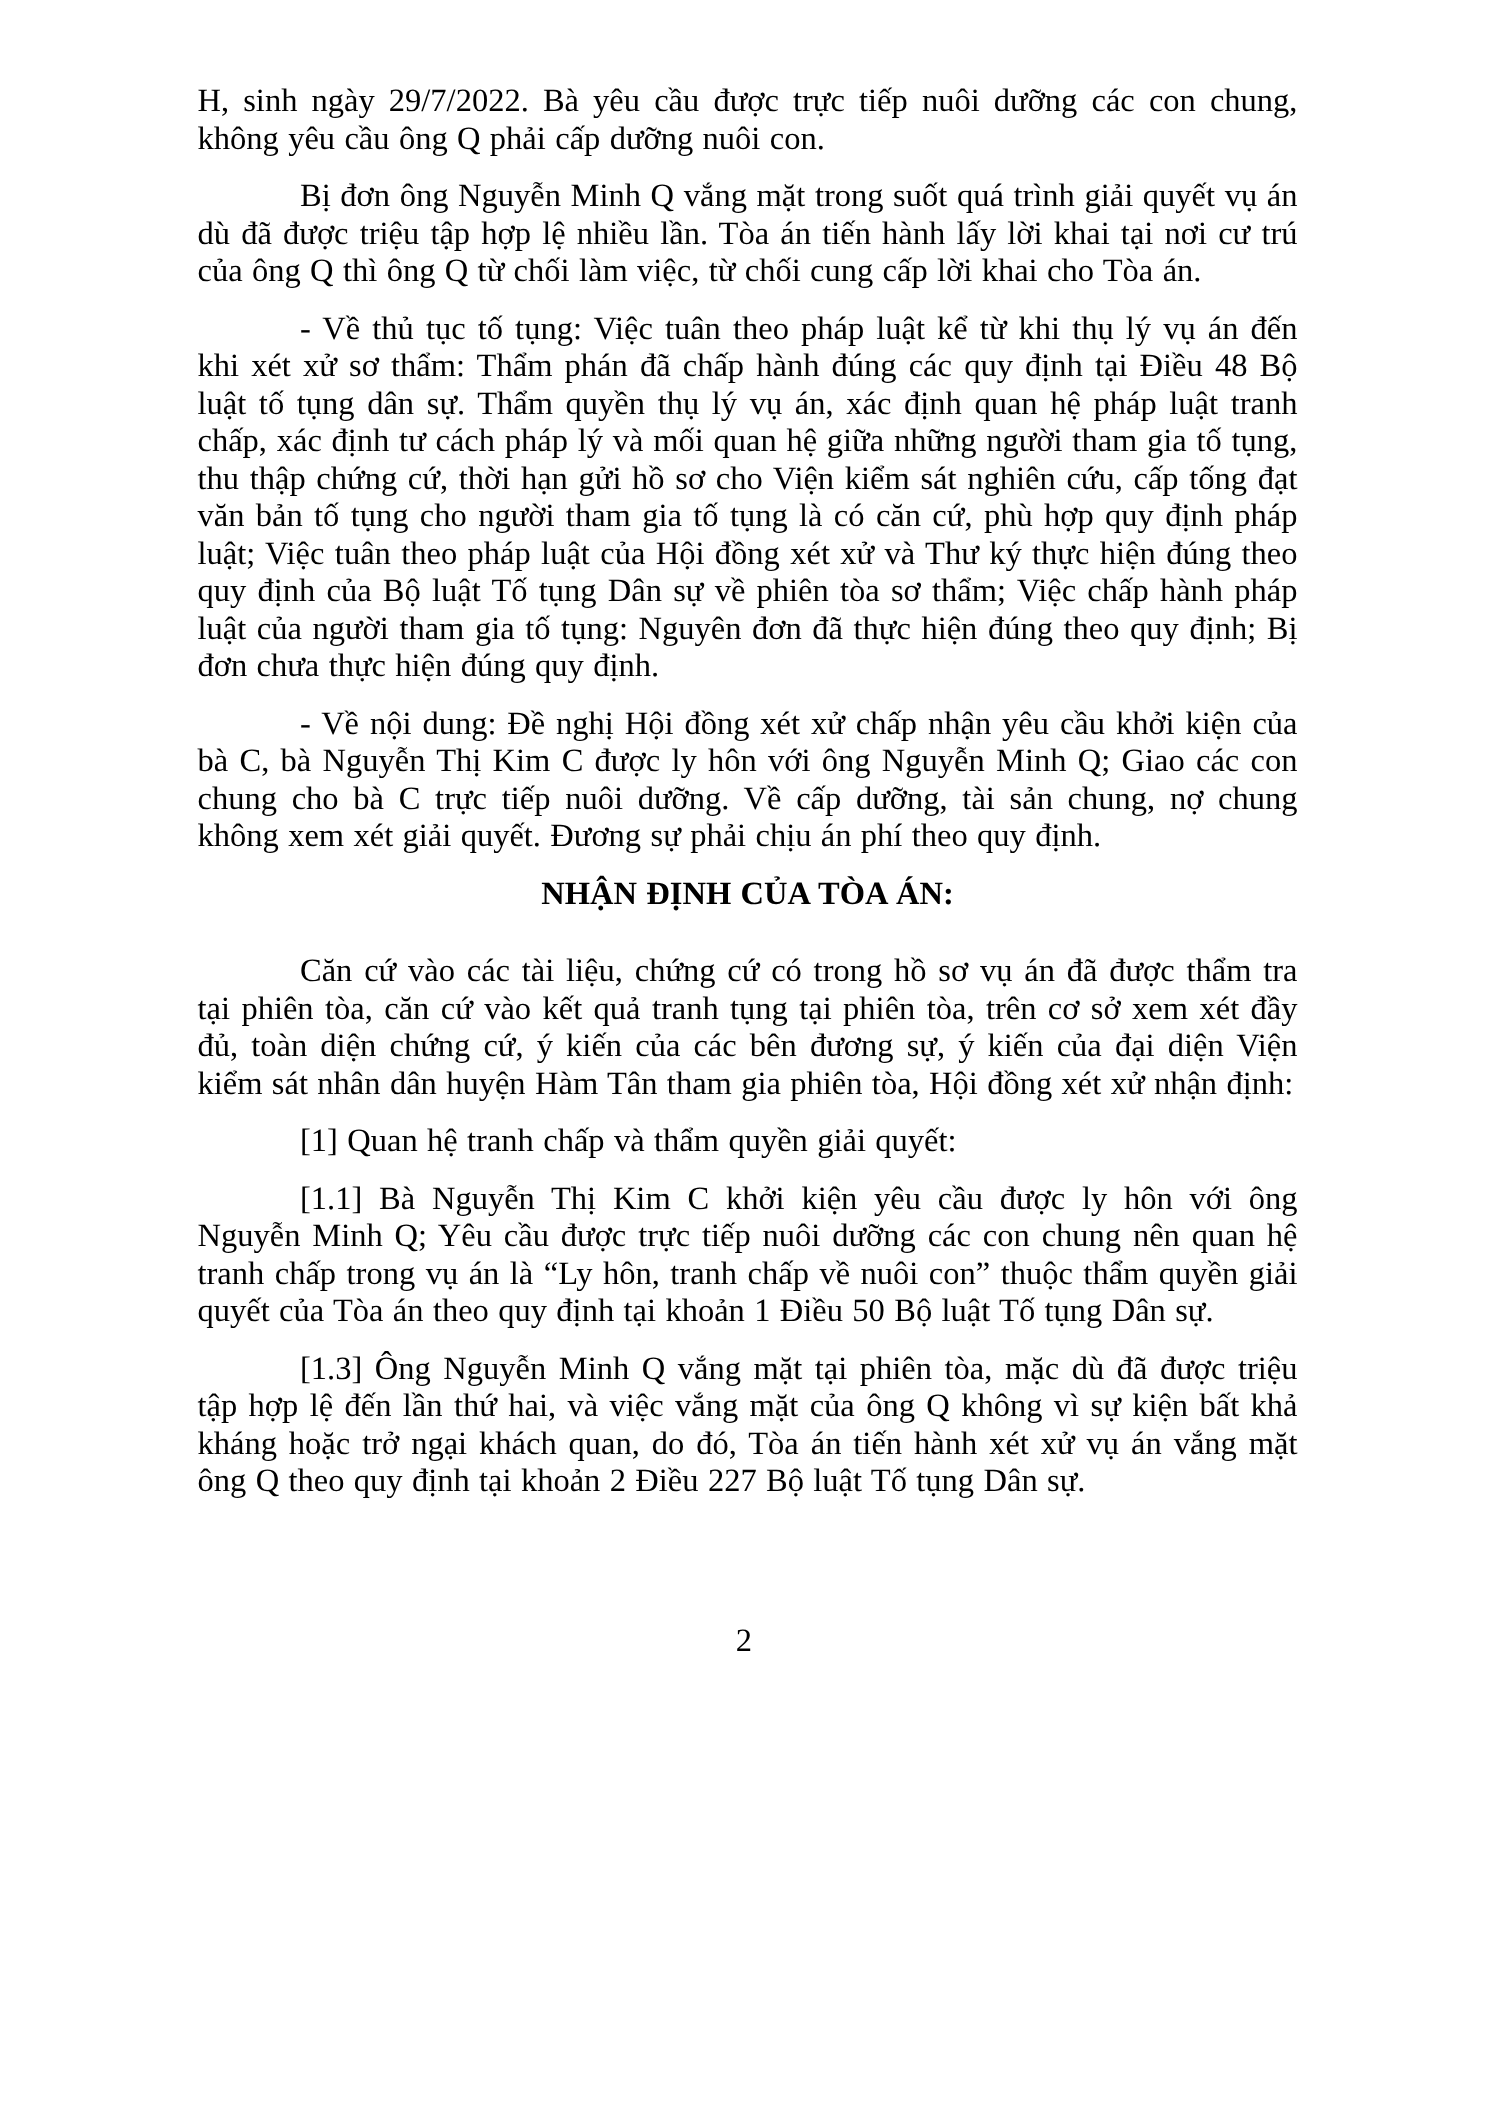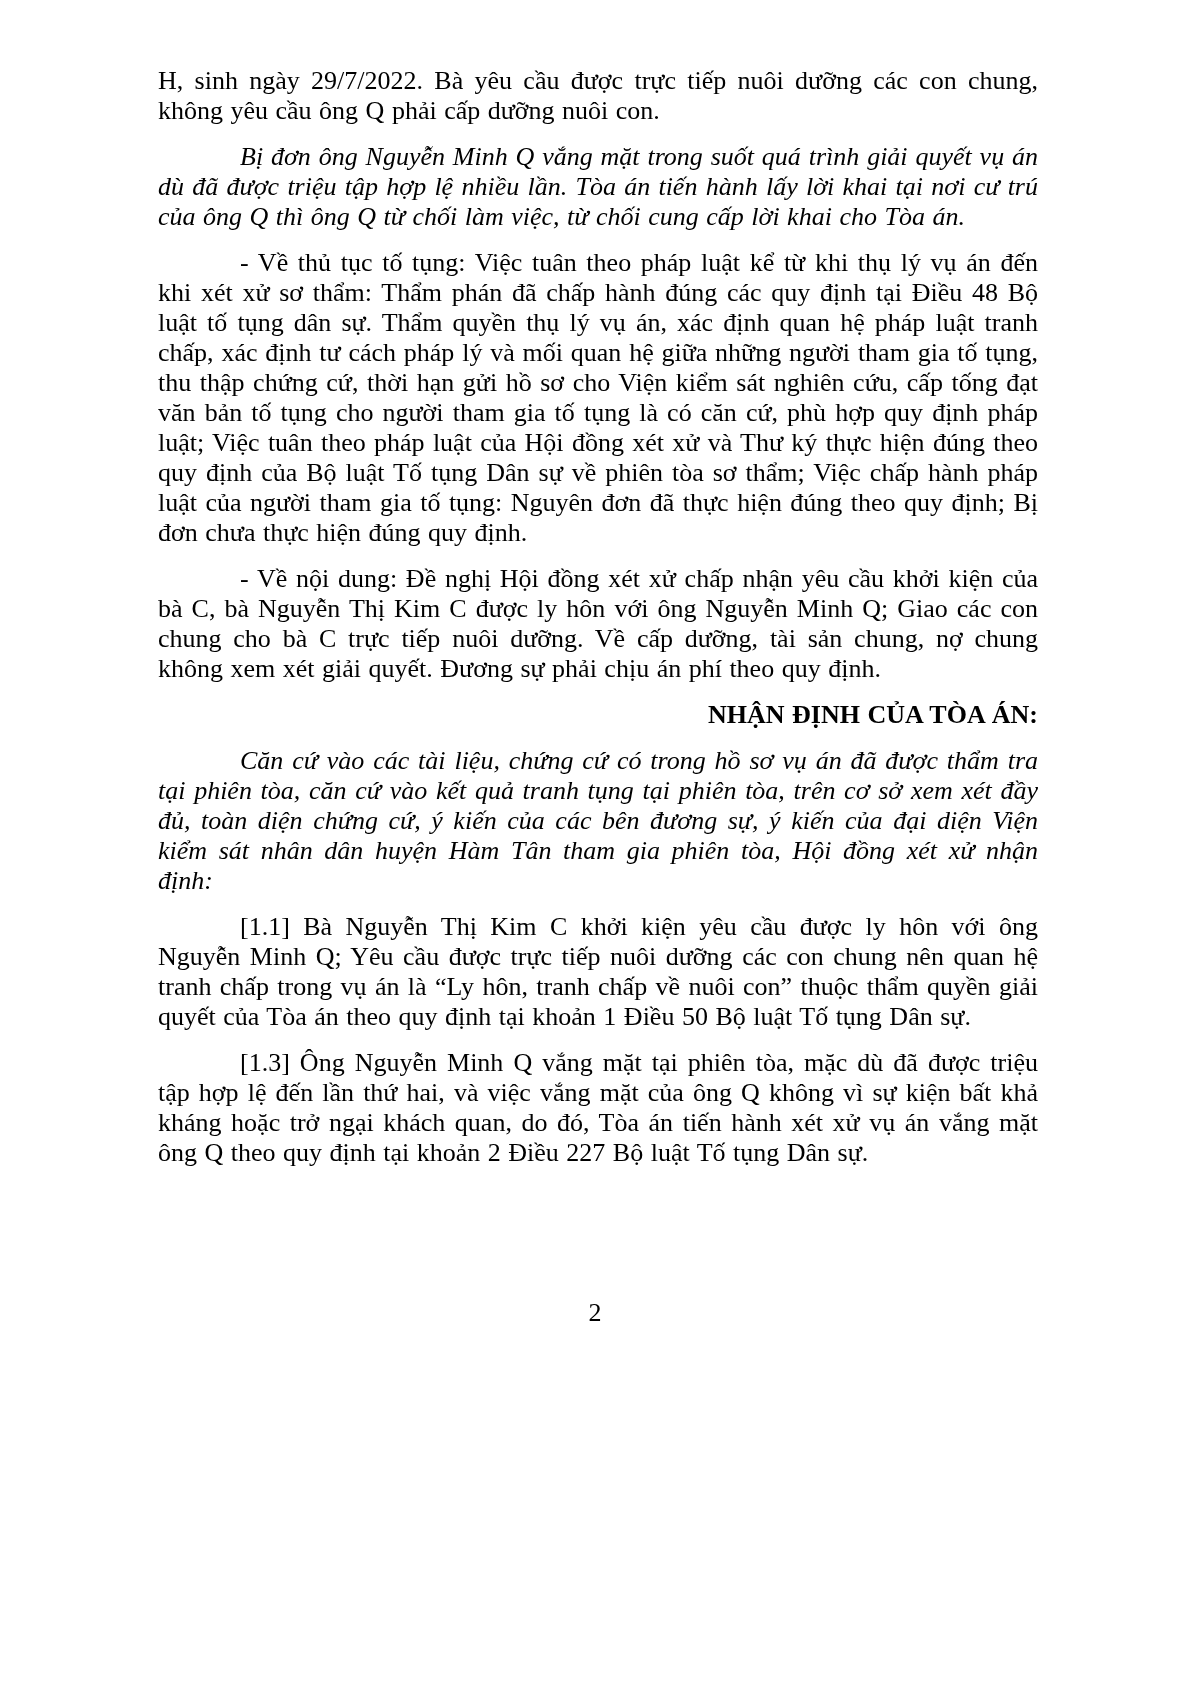--- a/index.html
+++ b/index.html
@@ -24,28 +24,27 @@
     font-size: 26px;
     line-height: 30px;
     text-align: justify;
     text-indent: 82px;
     word-spacing: 1px;
   }
   .body-text p.no-indent {
     text-indent: 0;
   }
   .body-text p.italic {
-    font-style: italic;
   }
   .body-text p.heading {
-    text-align: right;
+    text-align: center;
     text-indent: 0;
     font-weight: bold;
     margin-top: 2px;
-    margin-bottom: 16px;
+    margin-bottom: 32px;
   }
   .page-footer {
     position: absolute;
     left: 0;
     bottom: 64px;
     width: 100%;
     text-align: center;
     font-size: 26px;
     line-height: 30px;
     color: #000000;
@@ -55,18 +54,19 @@
 <body>
 
 <div class="page">
   <div class="body-text">
     <p class="no-indent">H, sinh ngày 29/7/2022. Bà yêu cầu được trực tiếp nuôi dưỡng các con chung, không yêu cầu ông Q phải cấp dưỡng nuôi con.</p>
     <p class="italic">Bị đơn ông Nguyễn Minh Q vắng mặt trong suốt quá trình giải quyết vụ án dù đã được triệu tập hợp lệ nhiều lần. Tòa án tiến hành lấy lời khai tại nơi cư trú của ông Q thì ông Q từ chối làm việc, từ chối cung cấp lời khai cho Tòa án.</p>
     <p>- Về thủ tục tố tụng: Việc tuân theo pháp luật kể từ khi thụ lý vụ án đến khi xét xử sơ thẩm: Thẩm phán đã chấp hành đúng các quy định tại Điều 48 Bộ luật tố tụng dân sự. Thẩm quyền thụ lý vụ án, xác định quan hệ pháp luật tranh chấp, xác định tư cách pháp lý và mối quan hệ giữa những người tham gia tố tụng, thu thập chứng cứ, thời hạn gửi hồ sơ cho Viện kiểm sát nghiên cứu, cấp tống đạt văn bản tố tụng cho người tham gia tố tụng là có căn cứ, phù hợp quy định pháp luật; Việc tuân theo pháp luật của Hội đồng xét xử và Thư ký thực hiện đúng theo quy định của Bộ luật Tố tụng Dân sự về phiên tòa sơ thẩm; Việc chấp hành pháp luật của người tham gia tố tụng: Nguyên đơn đã thực hiện đúng theo quy định; Bị đơn chưa thực hiện đúng quy định.</p>
     <p>- Về nội dung: Đề nghị Hội đồng xét xử chấp nhận yêu cầu khởi kiện của bà C, bà Nguyễn Thị Kim C được ly hôn với ông Nguyễn Minh Q; Giao các con chung cho bà C trực tiếp nuôi dưỡng. Về cấp dưỡng, tài sản chung, nợ chung không xem xét giải quyết. Đương sự phải chịu án phí theo quy định.</p>
     <p class="heading">NHẬN ĐỊNH CỦA TÒA ÁN:</p>
     <p class="italic">Căn cứ vào các tài liệu, chứng cứ có trong hồ sơ vụ án đã được thẩm tra tại phiên tòa, căn cứ vào kết quả tranh tụng tại phiên tòa, trên cơ sở xem xét đầy đủ, toàn diện chứng cứ, ý kiến của các bên đương sự, ý kiến của đại diện Viện kiểm sát nhân dân huyện Hàm Tân tham gia phiên tòa, Hội đồng xét xử nhận định:</p>
+    <p>[1] Quan hệ tranh chấp và thẩm quyền giải quyết:</p>
     <p>[1.1] Bà Nguyễn Thị Kim C khởi kiện yêu cầu được ly hôn với ông Nguyễn Minh Q; Yêu cầu được trực tiếp nuôi dưỡng các con chung nên quan hệ tranh chấp trong vụ án là “Ly hôn, tranh chấp về nuôi con” thuộc thẩm quyền giải quyết của Tòa án theo quy định tại khoản 1 Điều 50 Bộ luật Tố tụng Dân sự.</p>
     <p>[1.3] Ông Nguyễn Minh Q vắng mặt tại phiên tòa, mặc dù đã được triệu tập hợp lệ đến lần thứ hai, và việc vắng mặt của ông Q không vì sự kiện bất khả kháng hoặc trở ngại khách quan, do đó, Tòa án tiến hành xét xử vụ án vắng mặt ông Q theo quy định tại khoản 2 Điều 227 Bộ luật Tố tụng Dân sự.</p>
   </div>
 
   <div class="page-footer">2</div>
 </div>
 
 </body></html>

